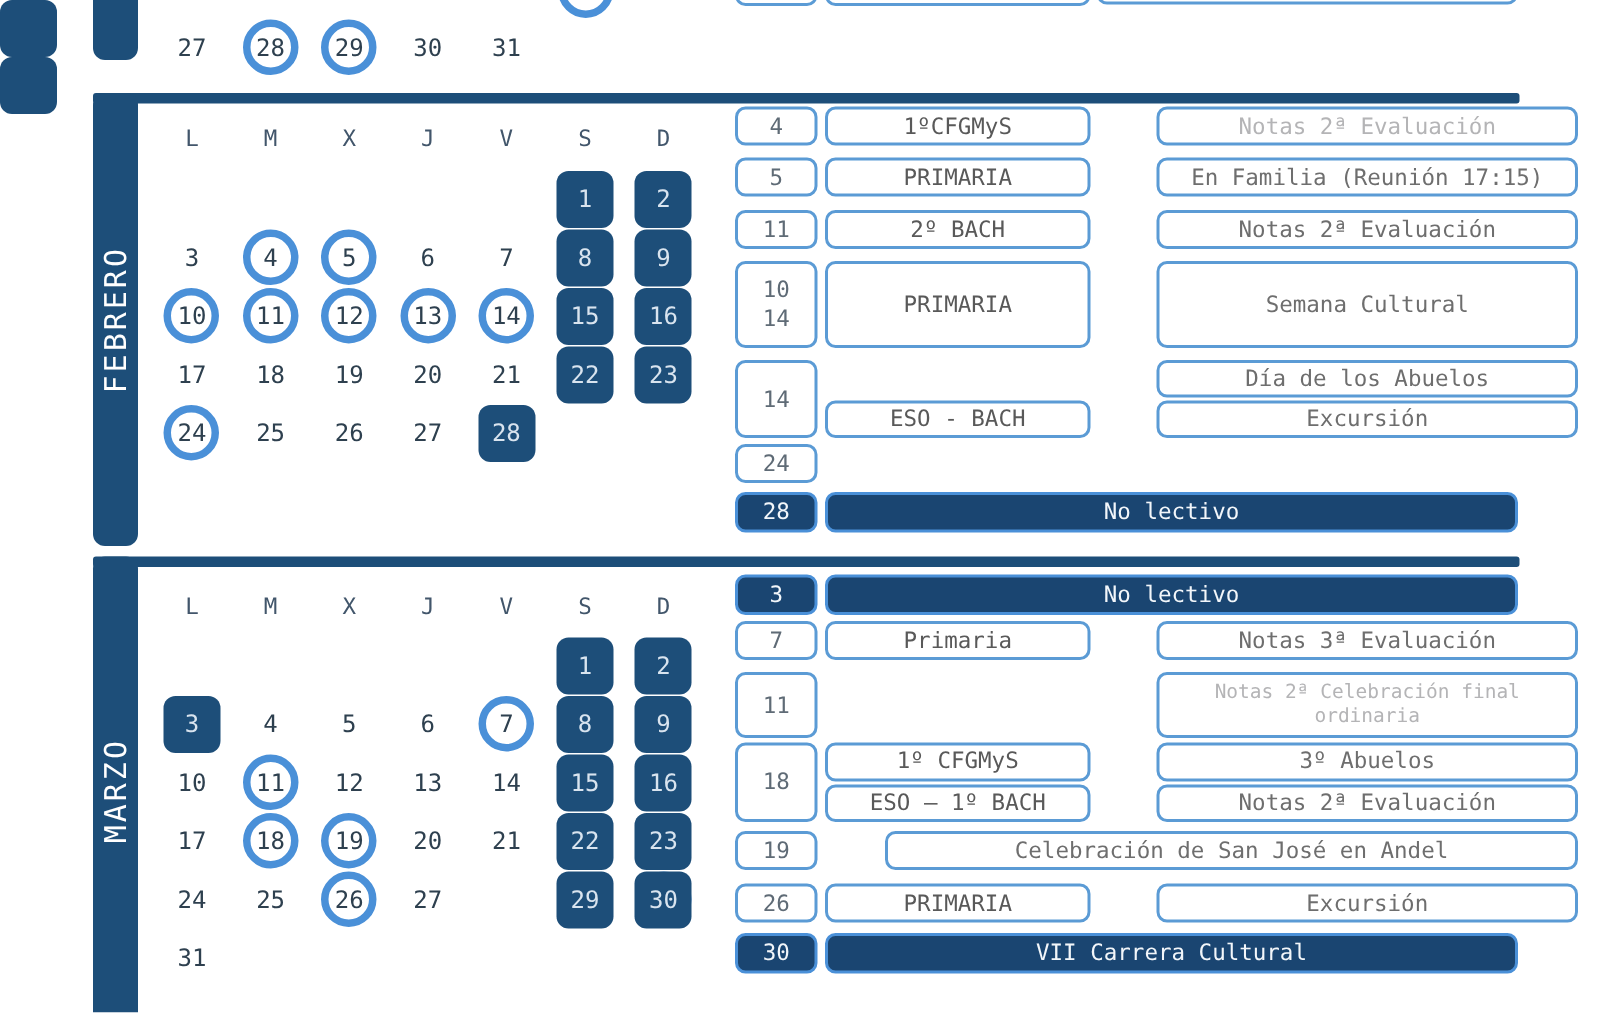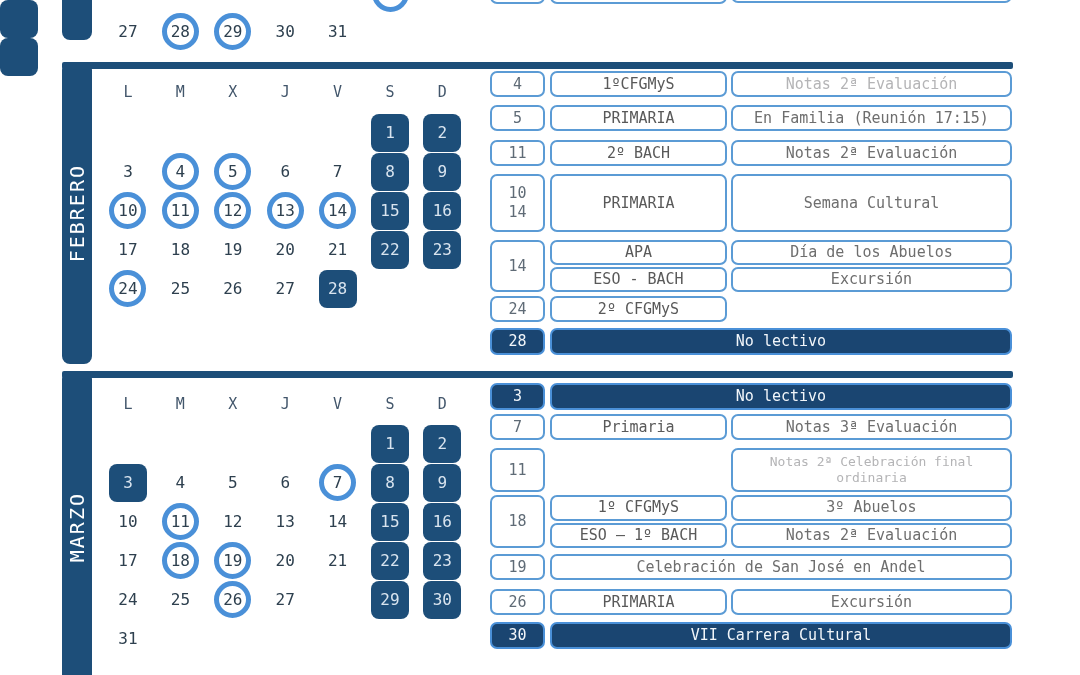--- a/index.html
+++ b/index.html
@@ -24,21 +24,21 @@
       display:flex;align-items:center;justify-content:center;font-size:16px;}
   .ring{width:37px;height:37px;border-radius:50%;border:5px solid #4a90d8;box-sizing:border-box;
         display:flex;align-items:center;justify-content:center;}
   .ring-abs{position:absolute;}
   .evbox{position:absolute;background:#ffffff;border:2px solid #5b9bd5;border-radius:7px;
          box-sizing:border-box;display:flex;align-items:center;justify-content:center;
          font-size:15px;text-align:center;line-height:1.25;}
   .evbox.dark{background:#1a4571;border-color:#4a90d8;color:#f2f6fa;}
   .ev-day{color:#5f6b76;white-space:pre-line;}
   .ev-group{color:#595959;}
-  .ev-desc{color:#6e6e6e;}
+  .ev-desc{color:#6e6e6e;margin-left:40px;}
   .ev-desc.muted{color:#b4b4b6;}
   .small{font-size:13px;}
 </style>
 </head>
 <body>
 
 <div class="page">
   <section class="month month-jan">
     <div class="label-bar"></div>
   <div class="cell" style="left: 101.8px; top: 12px; width: 52.4px; height: 39px;">
@@ -201,26 +201,24 @@
       <div class="evbox ev-group" style="left: 550px; top: 43px; width: 177px; height: 26px;">PRIMARIA</div>
       <div class="evbox ev-desc" style="left: 731px; top: 43px; width: 281px; height: 26px;">En Familia (Reunión 17:15)</div>
       <div class="evbox ev-day" style="left: 490px; top: 78px; width: 55px; height: 26px;">11</div>
       <div class="evbox ev-group" style="left: 550px; top: 78px; width: 177px; height: 26px;">2º BACH</div>
       <div class="evbox ev-desc" style="left: 731px; top: 78px; width: 281px; height: 26px;">Notas 2ª Evaluación</div>
       <div class="evbox ev-day" style="left: 490px; top: 112px; width: 55px; height: 58px;">10
 14</div>
       <div class="evbox ev-group" style="left: 550px; top: 112px; width: 177px; height: 58px;">PRIMARIA</div>
       <div class="evbox ev-desc" style="left: 731px; top: 112px; width: 281px; height: 58px;">Semana Cultural</div>
       <div class="evbox ev-day" style="left: 490px; top: 178px; width: 55px; height: 52px;">14</div>
-      <div class="evbox ev-group" style="left: 550px; top: 178px; width: 177px; height: 25px;">APA</div>
       <div class="evbox ev-group" style="left: 550px; top: 205px; width: 177px; height: 25px;">ESO - BACH</div>
       <div class="evbox ev-desc" style="left: 731px; top: 178px; width: 281px; height: 25px;">Día de los Abuelos</div>
       <div class="evbox ev-desc" style="left: 731px; top: 205px; width: 281px; height: 25px;">Excursión</div>
       <div class="evbox ev-day" style="left: 490px; top: 234px; width: 55px; height: 26px;">24</div>
-      <div class="evbox ev-group" style="left: 550px; top: 234px; width: 177px; height: 26px;">2º CFGMyS</div>
       <div class="evbox dark ev-day" style="left: 490px; top: 266px; width: 55px; height: 27px;">28</div>
       <div class="evbox dark" style="left: 550px; top: 266px; width: 462px; height: 27px;">No lectivo</div>
     </section>
 
   <section class="month month-mar">
     <div class="top-bar"></div>
     <div class="label-bar">
       <span class="label-text">MARZO</span>
     </div>
   <div class="cell" style="left: 101.8px; top: 21px; width: 52.4px; height: 24px;">

